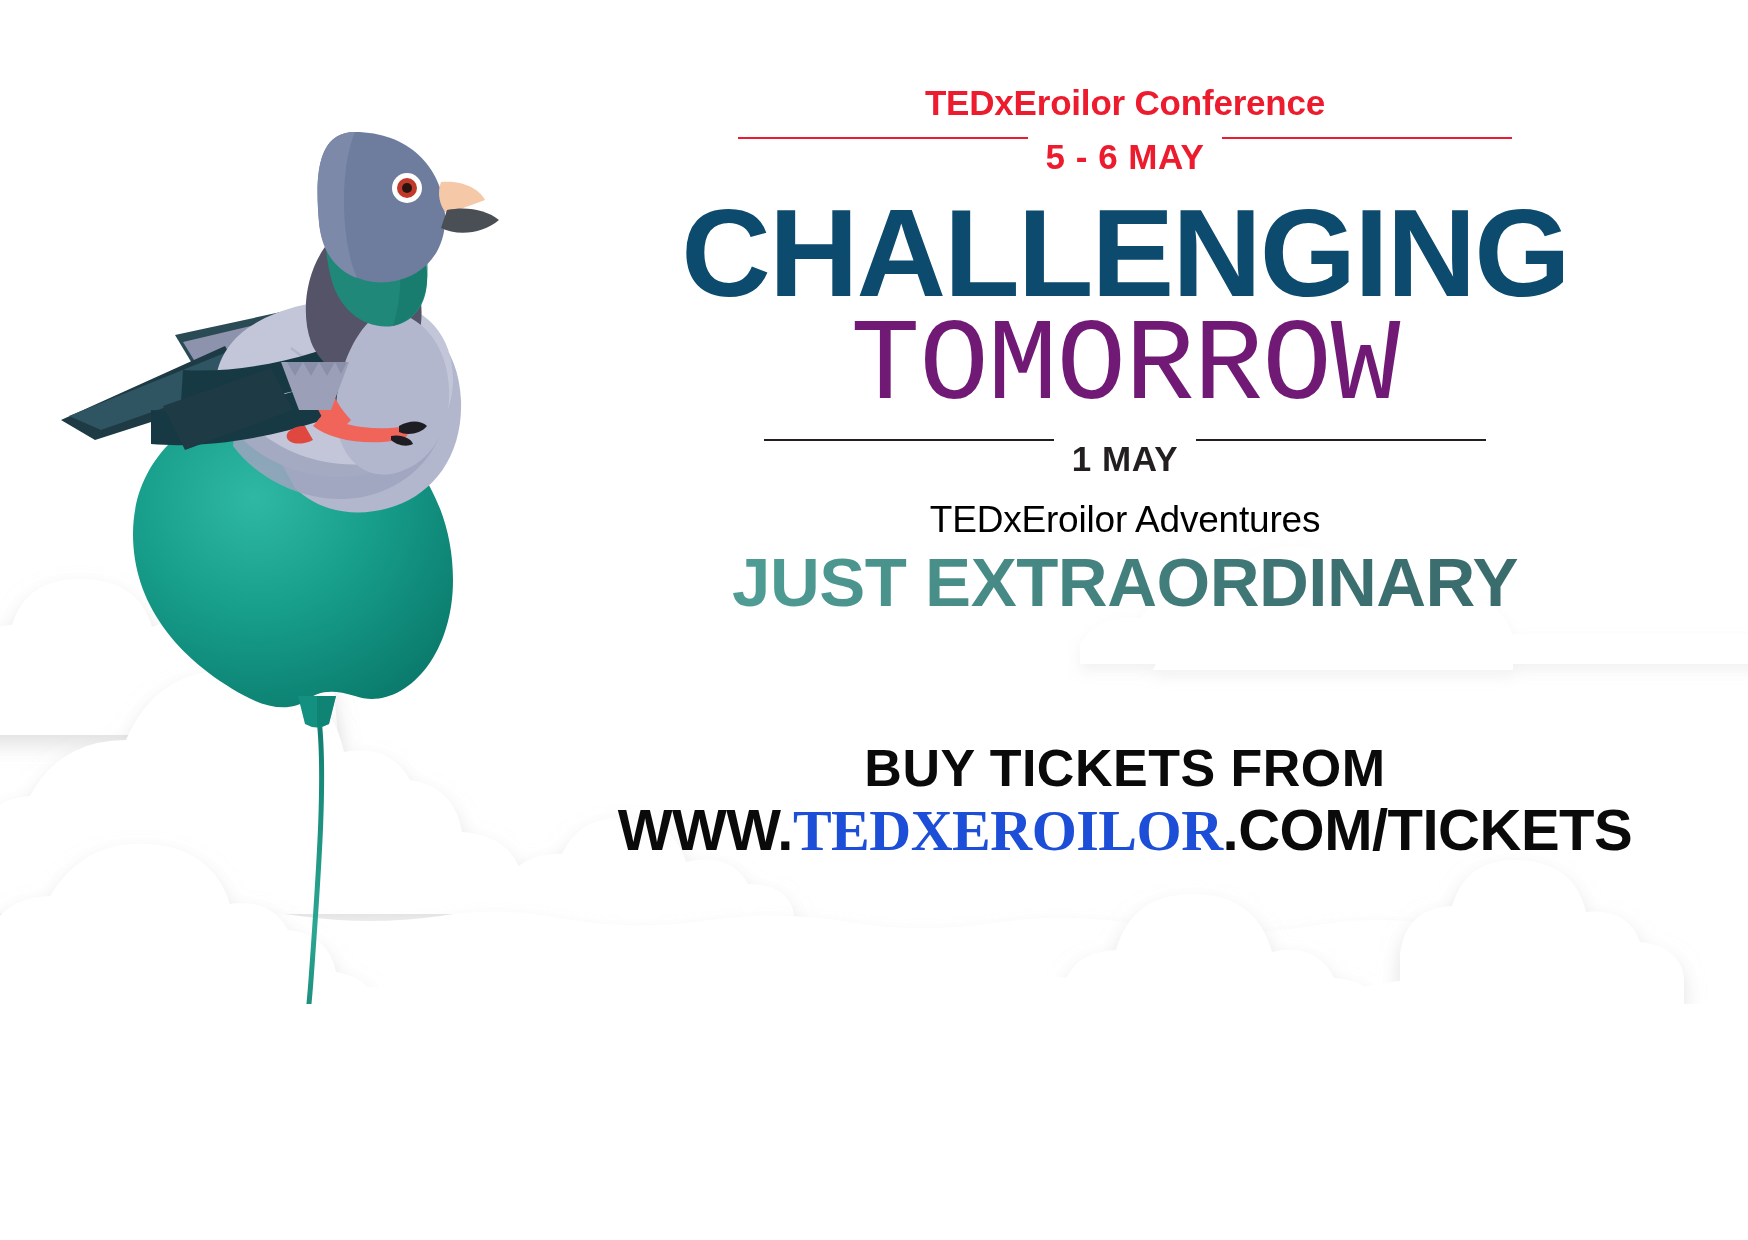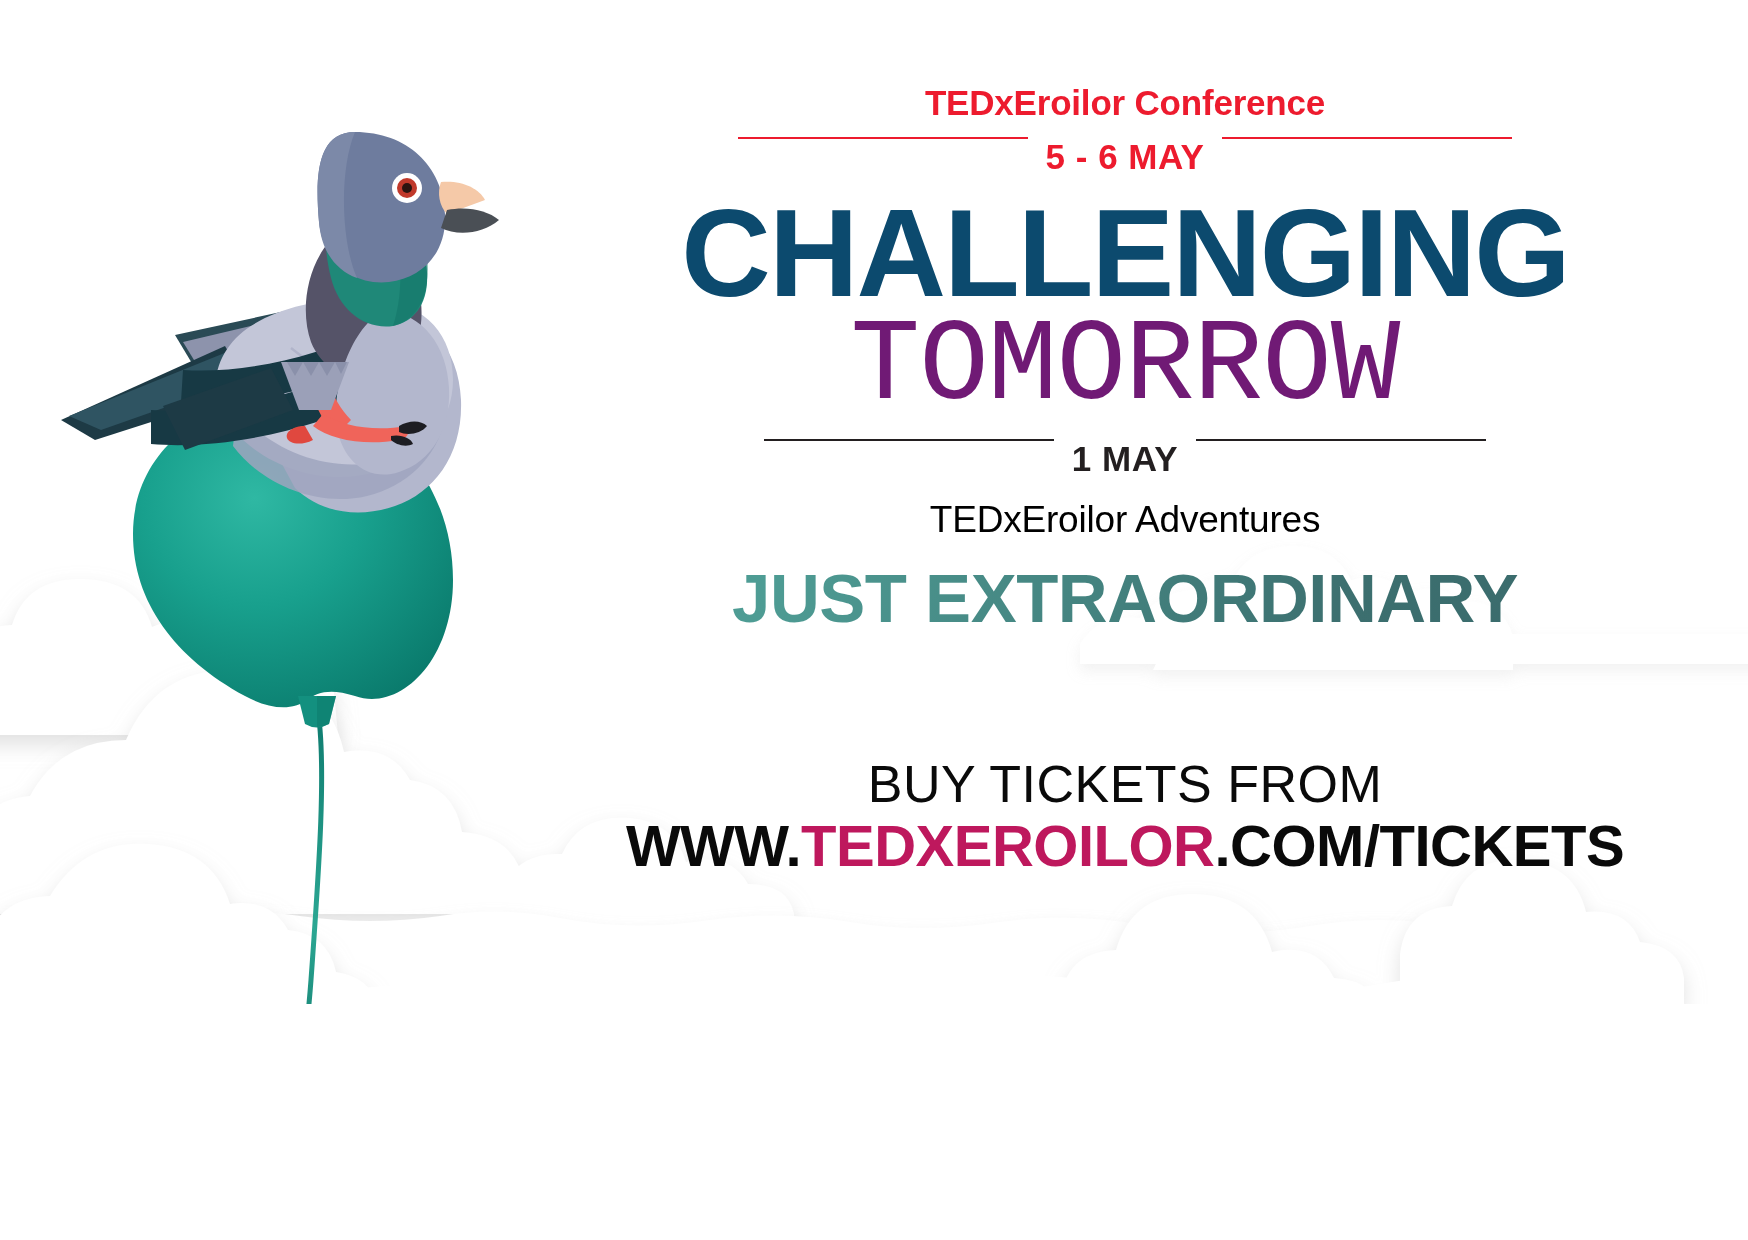--- a/index.html
+++ b/index.html
@@ -113,50 +113,50 @@
 
   .tagline-light {
     margin-top: 82px;
     font-size: 63px;
     font-weight: 300;
     color: #477B7B;
     letter-spacing: 0px;
     line-height: 1.0;
   }
   .tagline-bold {
-    margin-top: 22px;
+    margin-top: 6px;
     font-size: 69px;
     font-weight: bold;
     letter-spacing: -0.5px;
     line-height: 1.05;
     background-image: linear-gradient(100deg, #4E9C94 0%, #4E9C94 18%, #3C6F6F 70%, #39696B 100%);
     -webkit-background-clip: text;
     background-clip: text;
     color: transparent;
     -webkit-text-fill-color: transparent;
   }
 
   .buy-line {
     margin-top: 122px;
     font-size: 52px;
-    font-weight: 400;
+    font-weight: 700;
     color: #0A0A0A;
     letter-spacing: 0.5px;
     line-height: 1.05;
   }
   .url-line {
     margin-top: 4px;
     font-size: 58px;
     font-weight: bold;
     color: #0A0A0A;
     letter-spacing: -0.5px;
     line-height: 1.05;
     white-space: nowrap;
   }
-  .url-red { color: #be185d; }
+  .url-red { color: #1d4ed8; font-family: Liberation Serif, serif; }
 </style>
 </head>
 <body>
 
 <div id="poster">
 
   <div class="clouds-layer">
     <svg width="1748" height="520" viewBox="0 0 1748 520" xmlns="http://www.w3.org/2000/svg">
       <defs>
         <filter id="cloudShadow" x="-20%" y="-20%" width="140%" height="150%">

